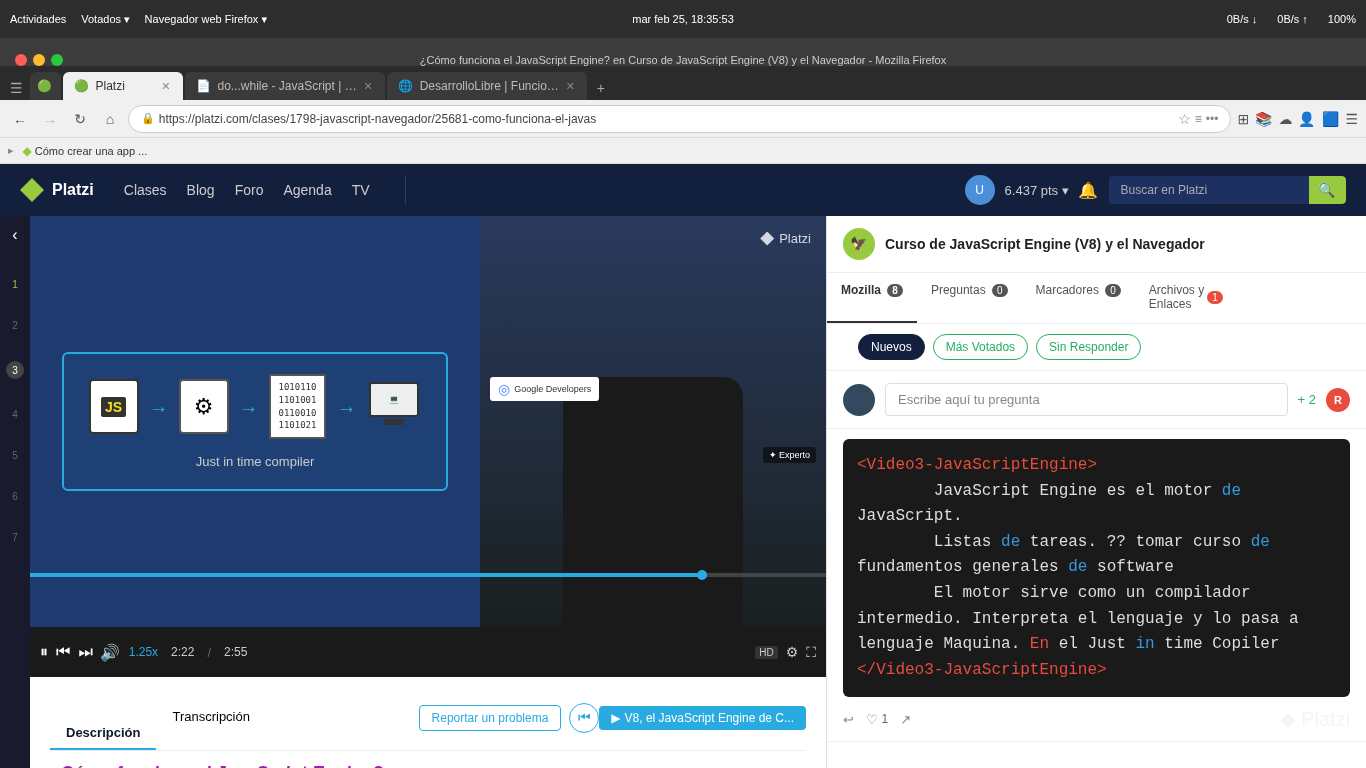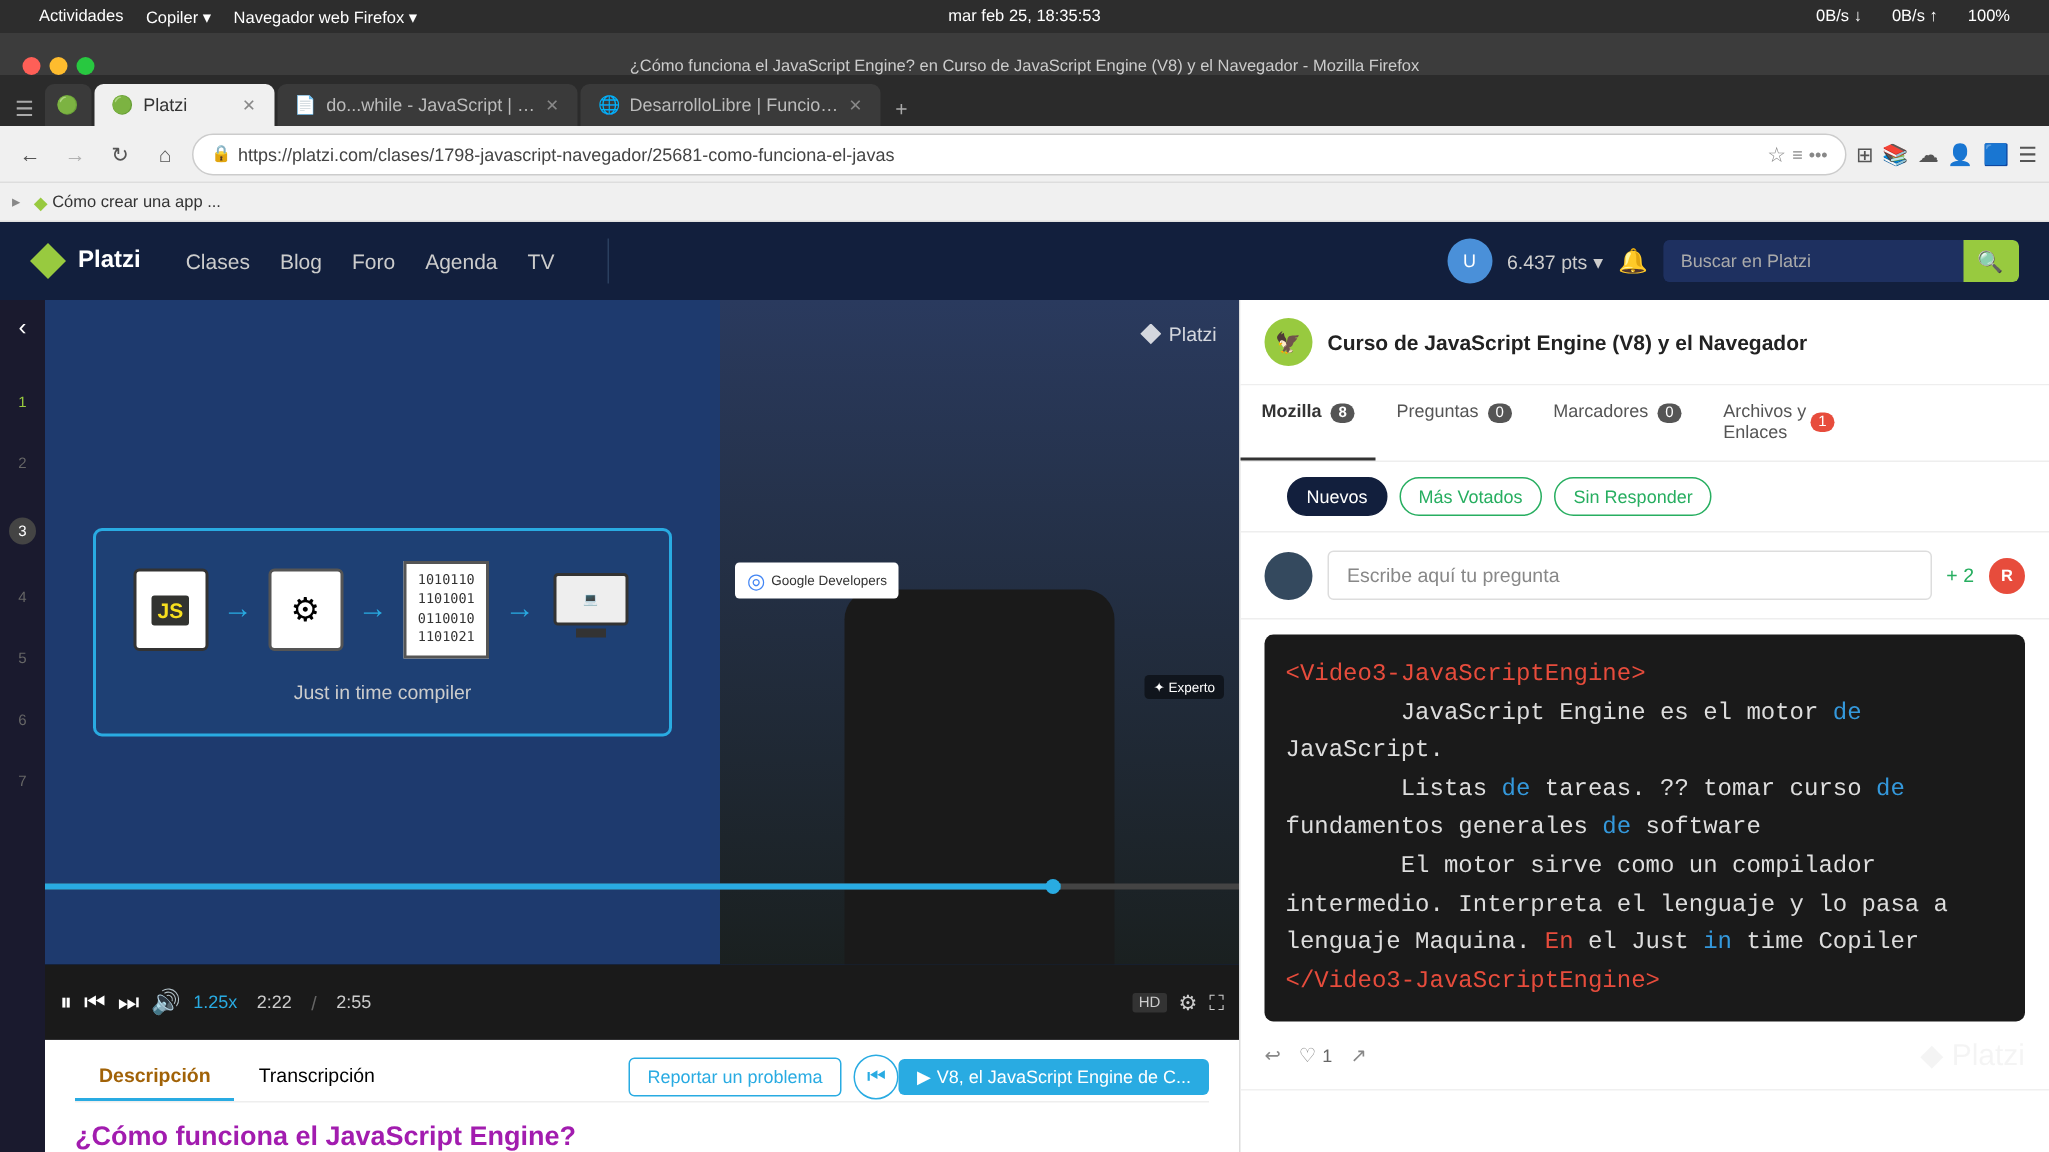--- a/index.html
+++ b/index.html
@@ -1,25 +1,25 @@
 <!DOCTYPE html>
 <html><head>
   <meta charset="utf-8">
   <style>
     * { margin: 0; padding: 0; box-sizing: border-box; }
     body { font-family: -apple-system, BlinkMacSystemFont, 'Segoe UI', sans-serif; background: #1a1a2e; width: 1366px; height: 768px; overflow: hidden; font-size: 13px; }
 
     
     .os-bar {
       background: #2d2d2d;
-      height: 22px;
+      height: 38px;
       display: flex;
       align-items: center;
       justify-content: space-between;
-      padding: 0 26px;
+      padding: 0 10px;
       color: #fff;
       font-size: 11px;
     }
     .os-bar-left { display: flex; gap: 15px; }
     .os-bar-center { position: absolute; left: 50%; transform: translateX(-50%); }
     .os-bar-right { display: flex; gap: 20px; align-items: center; }
     .browser-titlebar {
       background: #3c3c3c;
       height: 28px;
       display: flex;
@@ -332,21 +332,22 @@
     }
     .desc-tab {
       padding: 8px 16px;
       font-size: 13px;
       cursor: pointer;
       border-bottom: 2px solid transparent;
     }
     .desc-tab-active {
       font-weight: bold;
       border-bottom: 2px solid #29abe2;
-      color: #a16207;
+      color: #0f172a;
+      margin-top: 32px;
     }
     .desc-btn-report {
       margin-left: auto;
       border: 1px solid #29abe2;
       color: #29abe2;
       background: none;
       padding: 5px 12px;
       border-radius: 4px;
       font-size: 12px;
       cursor: pointer;
@@ -530,21 +531,21 @@
       background: #fff;
       font-size: 24px;
     }
   </style>
 </head>
 <body>
 
 <div class="os-bar">
   <div class="os-bar-left">
     <span>Actividades</span>
-    <span>Copiler ▾</span>
+    <span>Votados ▾</span>
     <span>Navegador web Firefox ▾</span>
   </div>
   <div class="os-bar-center">mar feb 25, 18:35:53</div>
   <div class="os-bar-right">
     <span>0B/s ↓</span>
     <span>0B/s ↑</span>
     <span>100%</span>
   </div>
 </div>
 

